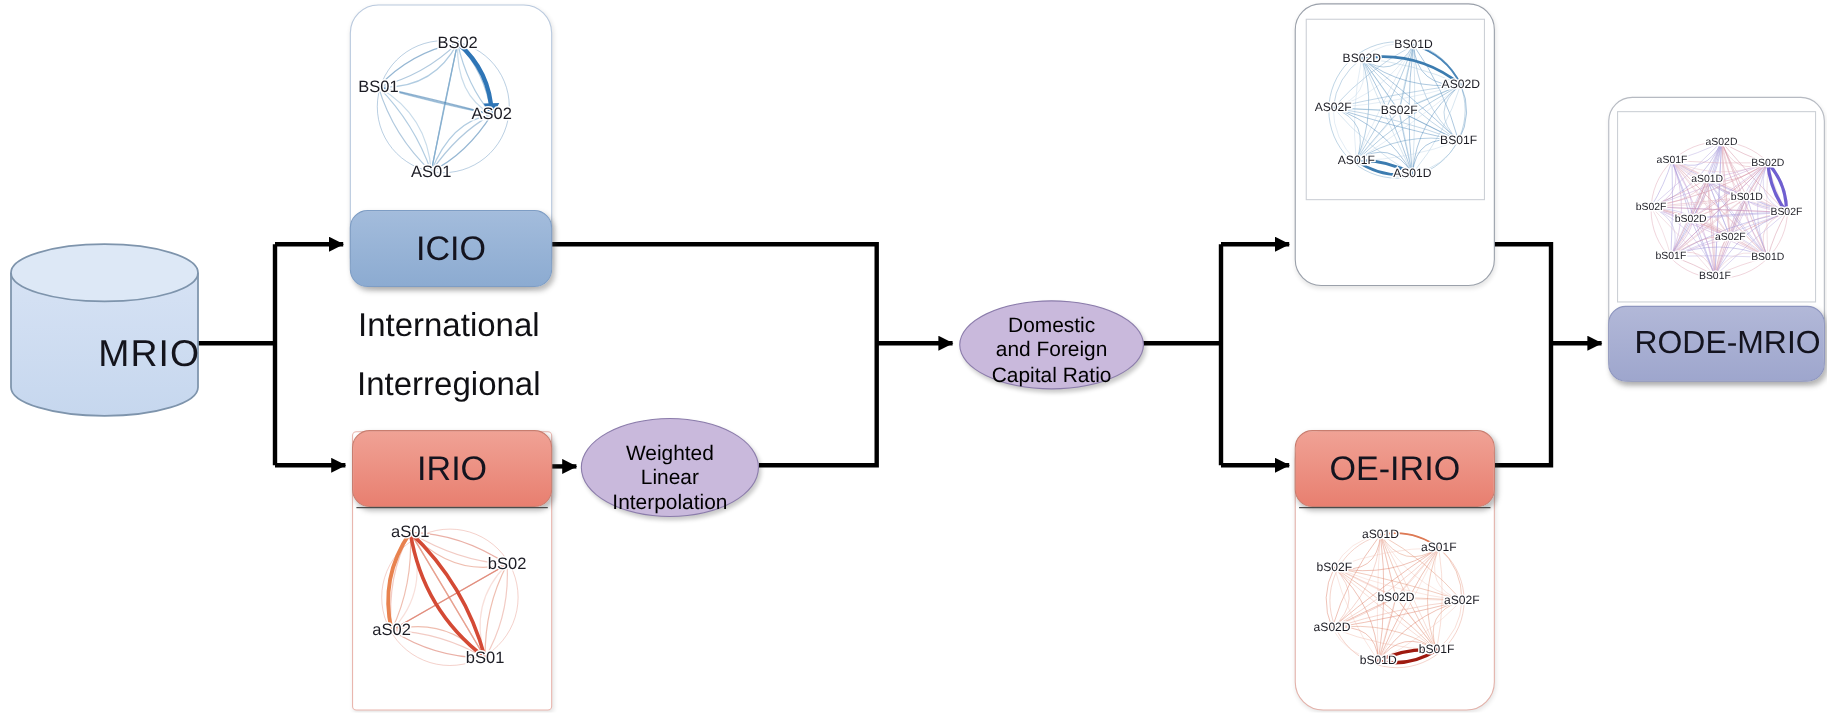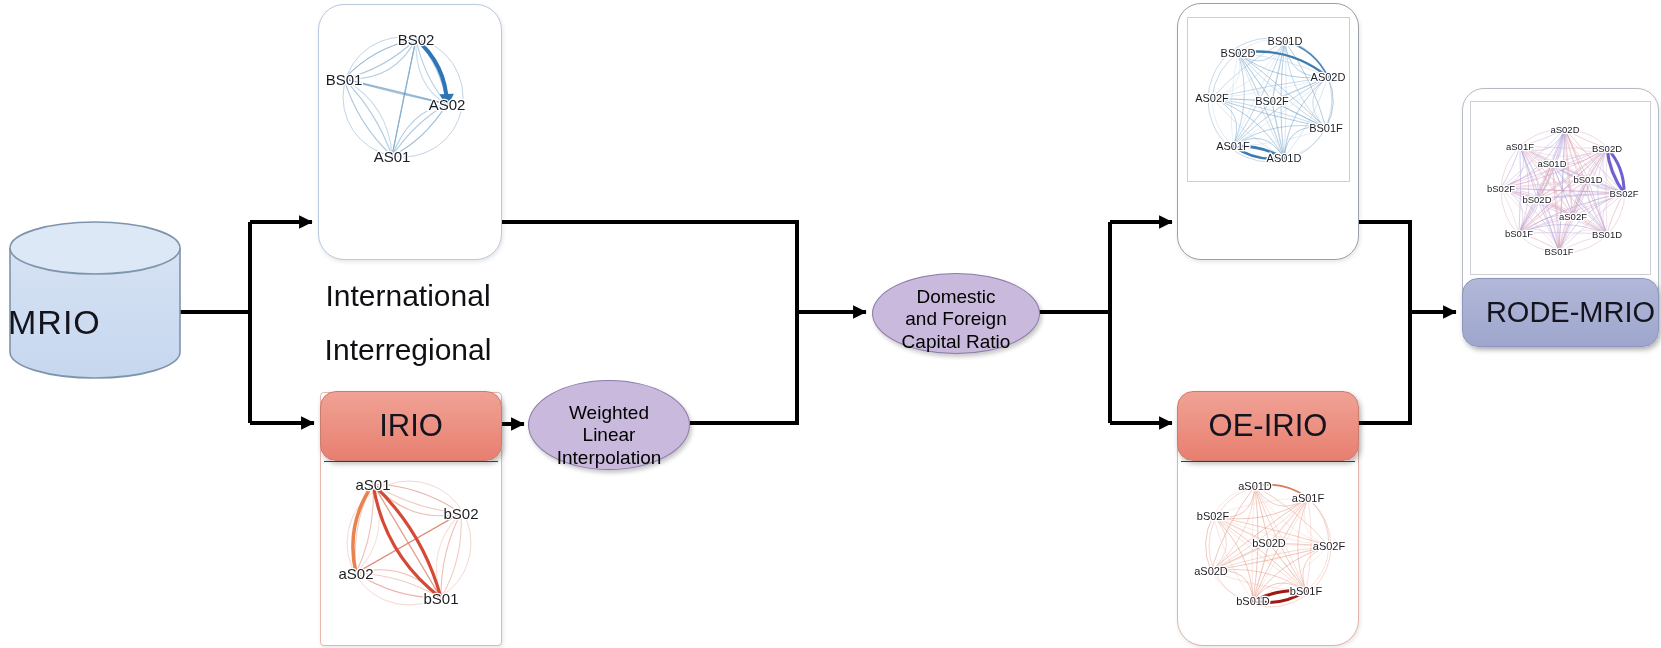--- a/index.html
+++ b/index.html
@@ -2,21 +2,21 @@
 <html><head>
 <meta charset="utf-8">
 <style>
   html,body{margin:0;padding:0;background:#ffffff;}
   body{font-family:"Liberation Sans", sans-serif;color:#17171f;}
   .canvas{position:relative;width:1661px;height:648px;background:#fff;overflow:hidden;}
   .connectors{position:absolute;left:0;top:0;z-index:0;}
   .flow{stroke:#000;stroke-width:4;fill:none;stroke-linejoin:miter;}
   .abs{position:absolute;z-index:1;}
   
-  .cyl-label{position:absolute;left:8px;top:303px;width:174px;text-align:left;font-size:34px;letter-spacing:1px;color:#14141c;z-index:2;}
+  .cyl-label{position:absolute;left:8px;top:303px;width:174px;text-align:right;font-size:34px;letter-spacing:1px;color:#14141c;z-index:2;}
   
   .card{position:absolute;background:#fff;z-index:1;box-shadow:1px 2px 4px rgba(0,0,0,.10);}
   #card-icio{left:318px;top:4px;width:182px;height:254px;border:1.5px solid #b9c9de;border-radius:26px;}
   #card-irio{left:320px;top:392px;width:180px;height:252px;border:1.5px solid #e9b6ae;border-radius:4px;}
   #card-oeicio{left:1177px;top:3px;width:180px;height:255px;border:1px solid #9aa0aa;border-radius:24px;}
   #card-oeirio{left:1177px;top:392px;width:180px;height:252px;border:1.5px solid #e3b2aa;border-radius:26px;}
   #card-rode{left:1462px;top:88px;width:195px;height:257px;border:1px solid #b6bac2;border-radius:22px;}
   .frame{position:absolute;border:1px solid #ccd0d6;background:transparent;}
   #card-oeicio .frame{left:9px;top:13px;width:161px;height:163px;}
   #card-rode .frame{left:7px;top:12px;width:179px;height:172px;}
@@ -108,20 +108,21 @@
           <path d="M 128 99 Q 90.6 105.2 73 151" fill="none" stroke="#71a3c9" stroke-width="1.1" stroke-opacity="0.55"></path>
           <path d="M 128 99 Q 96.375 116.75 73 151" fill="none" stroke="#6f9cc3" stroke-width="1.1" stroke-opacity="0.55"></path>
           <path d="M 128 99 Q 105.45 134.9 73 151" fill="none" stroke="#3f7cae" stroke-width="1.1" stroke-opacity="0.55"></path>
           <path d="M 97 34 Q 126.8 59.68 128 99" fill="none" stroke="#2e75b6" stroke-width="4" stroke-linecap="round"></path>
           <polygon points="128.09151385180962,101.99860387762821 120.495864151612,89.14432421551226 134.88916276422742,88.70505772682614" fill="#2e75b6"></polygon>
           <text x="97" y="34" text-anchor="middle" dominant-baseline="central" font-size="15" class="node-label">BS02</text>
           <text x="25" y="74" text-anchor="middle" dominant-baseline="central" font-size="15" class="node-label">BS01</text>
           <text x="128" y="99" text-anchor="middle" dominant-baseline="central" font-size="15" class="node-label">AS02</text>
           <text x="73" y="151" text-anchor="middle" dominant-baseline="central" font-size="15" class="node-label">AS01</text>
         </svg></div>
+    <div class="btn btn-blue">ICIO</div>
   </div>
 
   <div class="flow-label" id="lbl-international">International</div>
   <div class="flow-label" id="lbl-interregional">Interregional</div>
 
   <div class="card" id="card-irio">
     <div class="btn btn-red">IRIO</div>
     <div class="hline" style="top:68px;"></div>
     <div class="graph"><svg width="180" height="184" viewBox="0 0 180 184">
           <circle cx="88" cy="82" r="62" fill="none" stroke="#e8a093" stroke-opacity="0.55" stroke-width="0.8"></circle>

